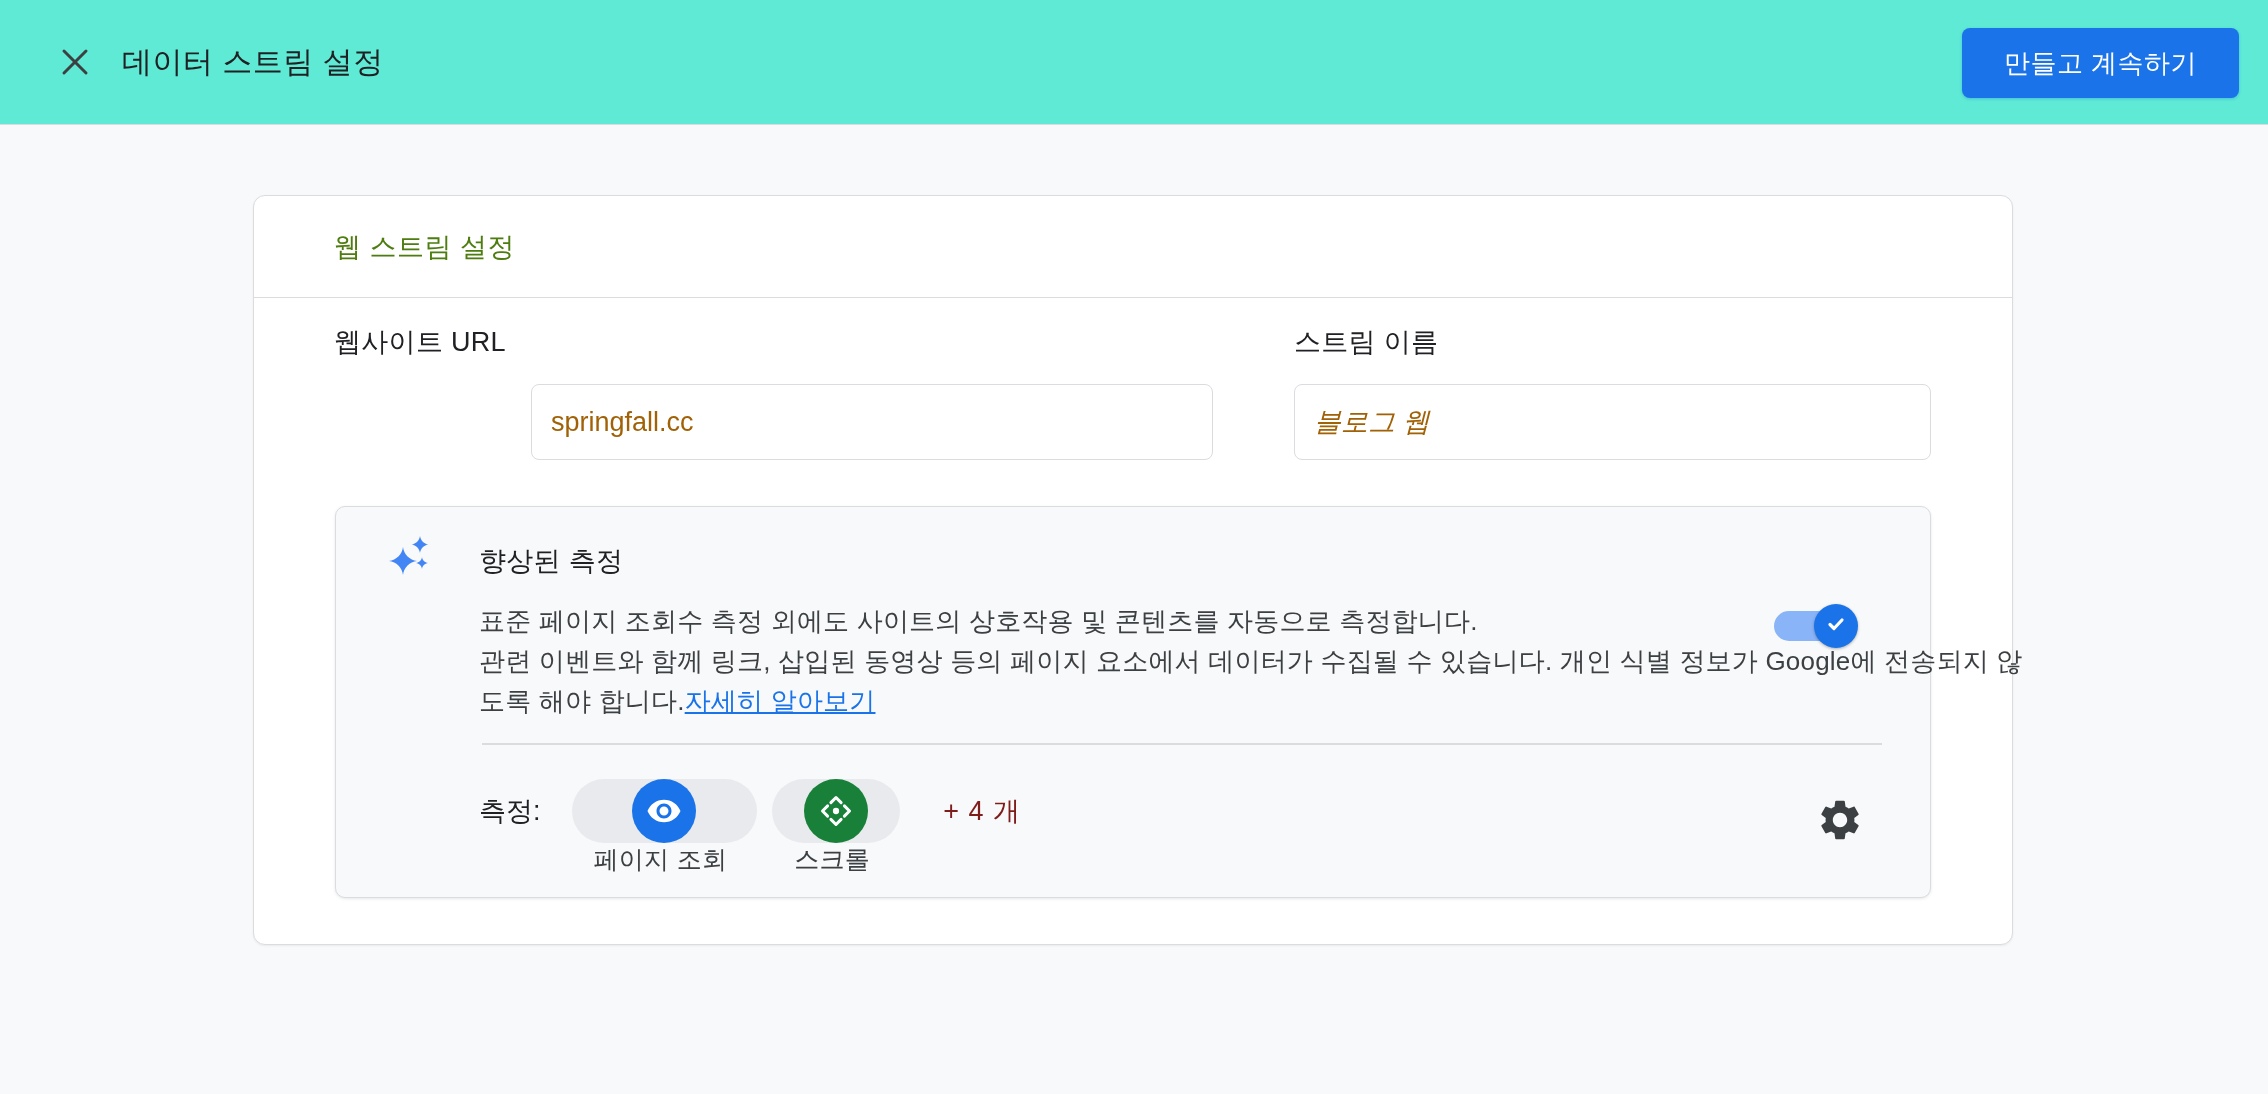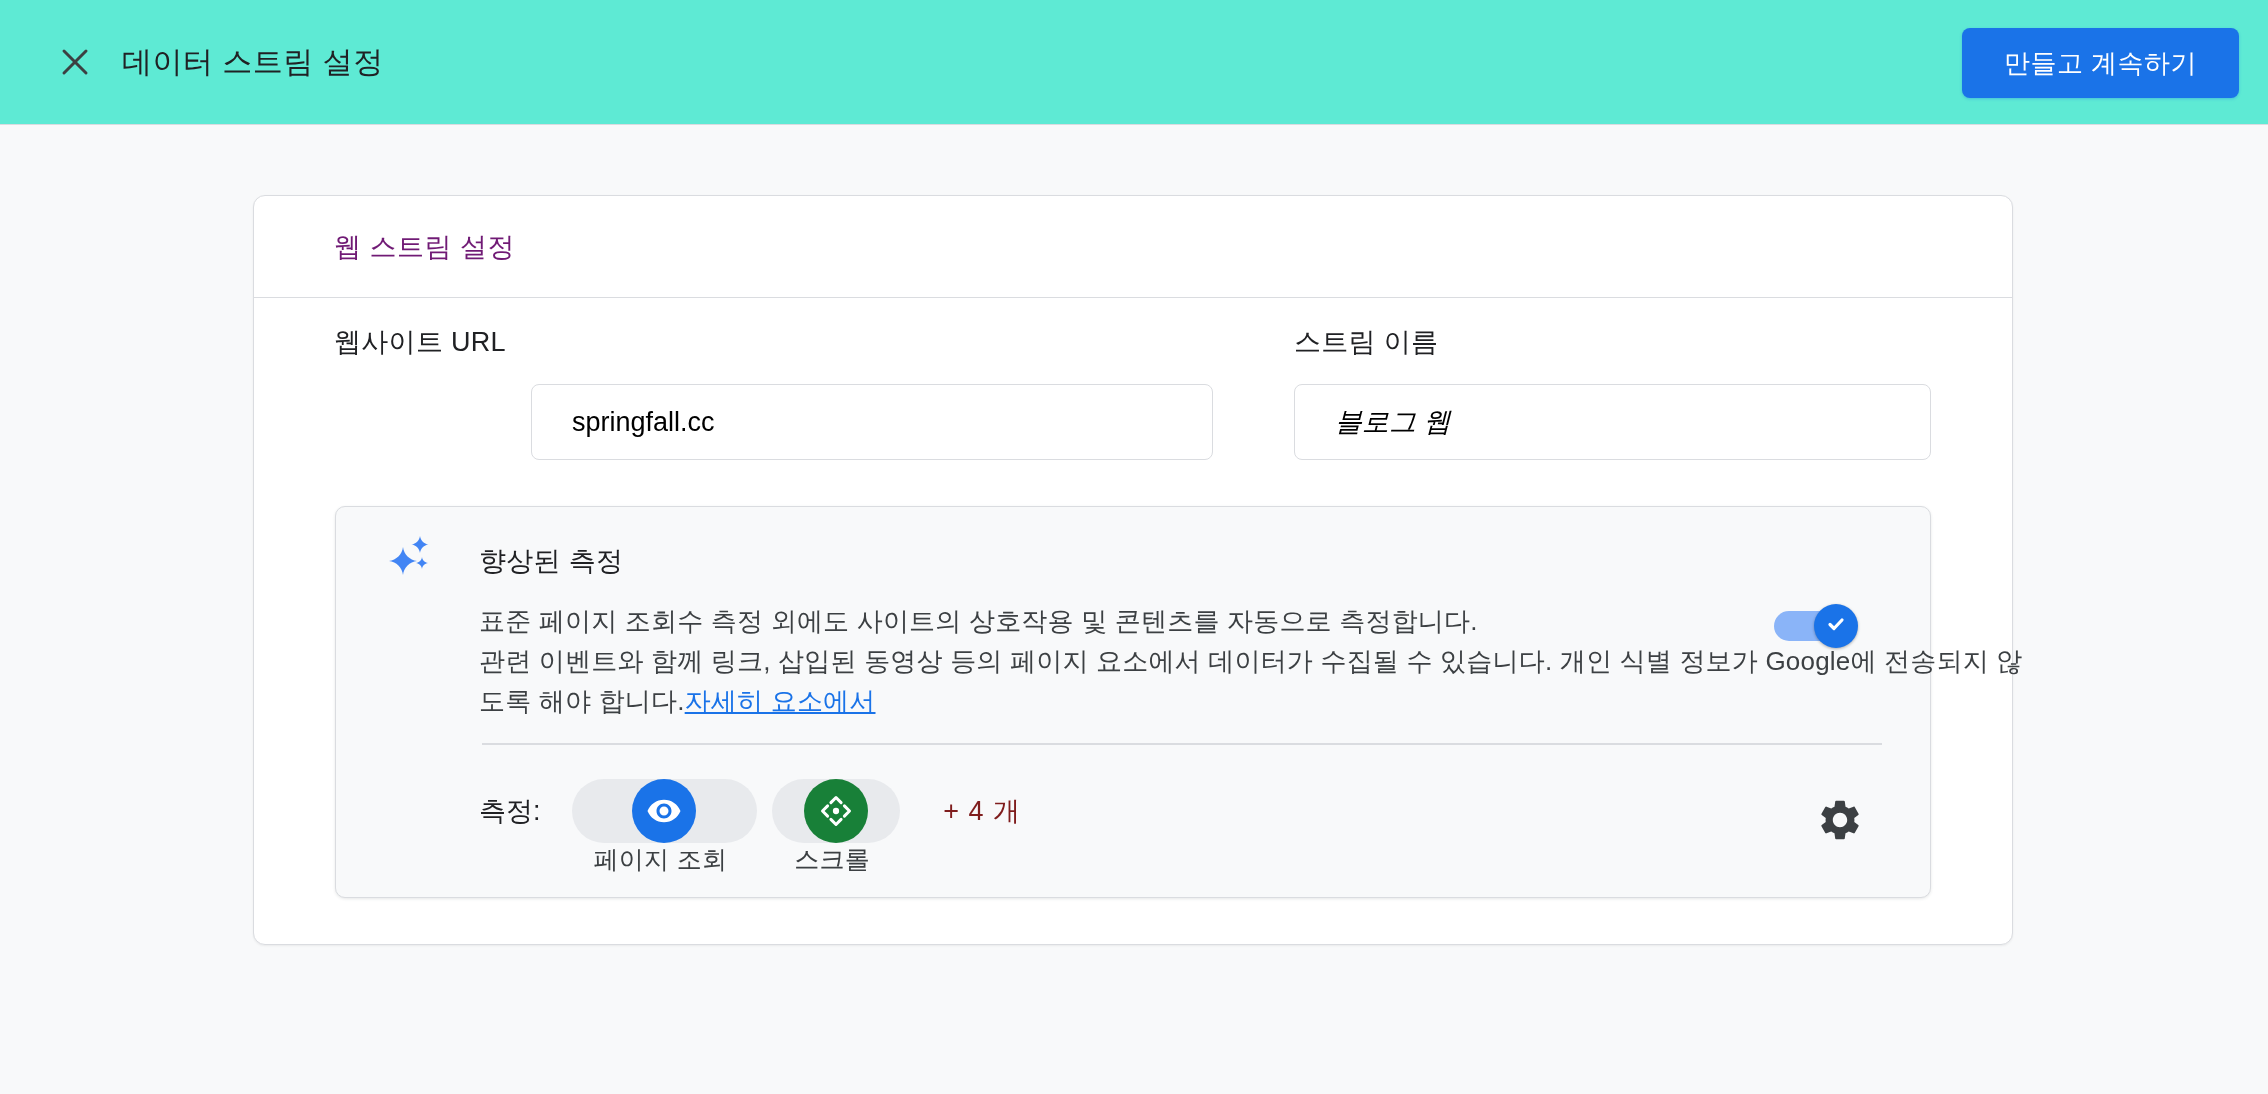--- a/index.html
+++ b/index.html
@@ -36,21 +36,21 @@
   
   .card {
     position:absolute; left:253px; top:195px; width:1760px; height:750px;
     background:#ffffff; border:1px solid #dadce0; border-radius:12px;
     box-shadow:0 1px 2px rgba(60,64,67,.08);
   }
   .card-header {
     position:absolute; left:0; top:0; width:100%; height:102px;
     border-bottom:1px solid #dadce0;
     display:flex; align-items:center; padding-left:80px;
-    font-size:27px; font-weight:400; color:#701a75; letter-spacing:0.5px;
+    font-size:27px; font-weight:400; color:#4d7c0f; letter-spacing:0.5px;
   }
 
   .field-label {
     position:absolute; font-size:27px; color:#202124; letter-spacing:0.3px;
   }
   .label-url   { left:80px;  top:128px; }
   .label-name  { left:1040px; top:128px; }
 
   .proto-select {
     position:absolute; left:81px; top:188px; width:190px; height:76px;
@@ -59,21 +59,21 @@
     cursor:pointer;
   }
   .proto-select .proto-text { font-size:27px; color:#202124; }
   .caret-down {
     width:0; height:0; border-left:10px solid transparent;
     border-right:10px solid transparent; border-top:12px solid #757a80;
     margin-top:4px;
   }
   .text-input {
     position:absolute; height:76px; border:1px solid #dadce0; border-radius:8px;
-    background:#fff; font-size:27px; color:#000000; padding:0 40px;
+    background:#fff; font-size:27px; color:#a16207; padding:0 19px;
     font-family:inherit; outline:none;
   }
   .input-url  { left:277px;  top:188px; width:682px; }
   .input-name { left:1040px; top:188px; width:637px;font-style:italic; }
 
   
   .enh-box {
     position:absolute; left:81px; top:310px; width:1596px; height:392px;
     background:#f8f9fa; border:1px solid #dadce0; border-radius:10px;
     box-shadow:0 1px 3px rgba(60,64,67,.12);
@@ -173,21 +173,21 @@
           <path fill="#4285f4" d="M32 3 C32.5 7.4 36.1 11 40.5 11.5 C36.1 12 32.5 15.6 32 20 C31.5 15.6 27.9 12 23.5 11.5 C27.9 11 31.5 7.4 32 3 Z"></path>
           <path fill="#4285f4" d="M34 24 C34.35 27.1 36.9 29.65 40 30 C36.9 30.35 34.35 32.9 34 36 C33.65 32.9 31.1 30.35 28 30 C31.1 29.65 33.65 27.1 34 24 Z"></path>
         </svg>
       </span>
 
       <div class="enh-title">향상된 측정</div>
 
       <div class="enh-desc">
         <div>표준 페이지 조회수 측정 외에도 사이트의 상호작용 및 콘텐츠를 자동으로 측정합니다.</div>
         <div>관련 이벤트와 함께 링크, 삽입된 동영상 등의 페이지 요소에서 데이터가 수집될 수 있습니다. 개인 식별 정보가 Google에 전송되지 않</div>
-        <div><span>도록 해야 합니다.</span><a class="learn-more">자세히 요소에서</a></div>
+        <div><span>도록 해야 합니다.</span><a class="learn-more">자세히 알아보기</a></div>
       </div>
 
       <div class="toggle">
         <div class="toggle-thumb">
           <span>
             <svg width="28" height="28" viewBox="0 0 28 28">
               <polyline points="8,14.5 12,18.5 20,10" fill="none" stroke="#ffffff" stroke-width="3.2" stroke-linecap="round" stroke-linejoin="round"></polyline>
             </svg>
           </span>
         </div>

